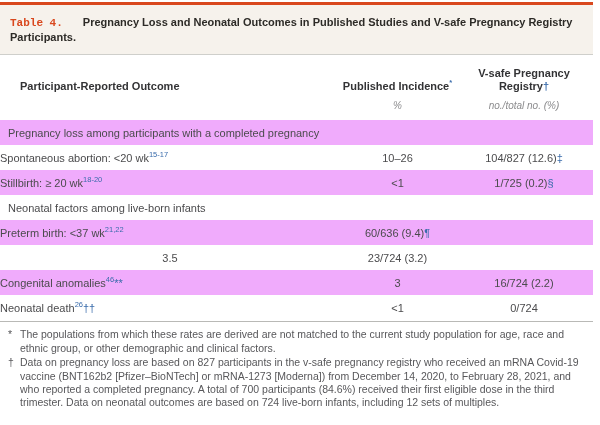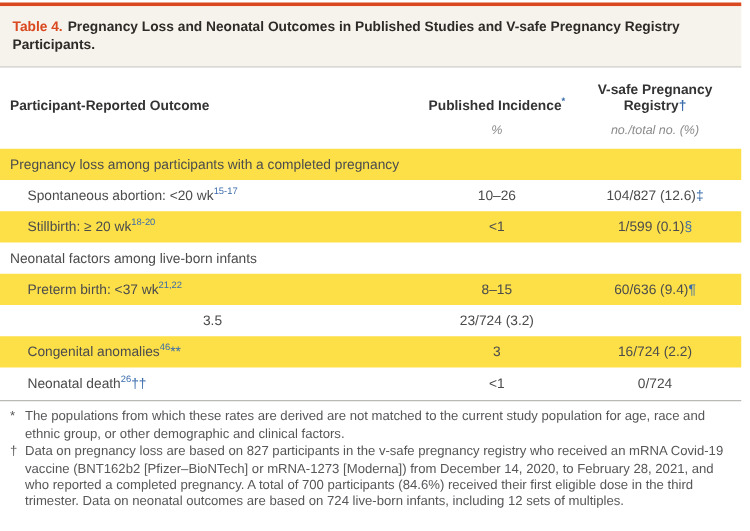--- a/index.html
+++ b/index.html
@@ -14,56 +14,56 @@
   }
   .table-card{margin:2px 7px 0 0;}
   .top-rule{height:3px;background:#d9481e;}
   .title-band{
     background:#f6f2ec;
     border-bottom:1px solid #cfcfcb;
     padding:10px 10px 9px 10px;
     font-size:11px;font-weight:bold;line-height:1.3;
     color:#2d2b27;
   }
-  .title-prefix{color:#d9481e;margin-right:4px;}
+  .title-prefix{color:#d9481e;margin-right:20px;font-family:Liberation Mono, monospace;}
   .hdr{
     display:grid;
     grid-template-columns:340px 115px 138px;
     padding-top:12px;
     align-items:end;
   }
   .hdr .h{
     font-weight:bold;font-size:11px;color:#333335;line-height:1.22;
   }
-  .h-outcome{padding-left:8px;text-align:left;}
+  .h-outcome{padding-left:20px;text-align:left;}
   .h-center{text-align:center;}
   .marker-blue{color:#3a6cab;}
   sup{font-size:7.5px;line-height:0;color:#3a6cab;}
   .subhdr{
     display:grid;
     grid-template-columns:340px 115px 138px;
     padding:7px 0 9px 0;
     font-size:10px;font-style:italic;color:#8b8b8d;
   }
   .body-rows{font-size:11px;}
   .row{
     display:grid;
     grid-template-columns:340px 115px 138px;
     align-items:center;
     min-height:25px;
   }
-  .row.stripe{background:#fde047;}
+  .row.stripe{background:#f0abfc;}
   .row.section .label{
     grid-column:1/-1;
     padding:5px 8px 4px 30px;
     text-indent:-22px;
     max-width:300px;
     line-height:1.35;
   }
-  .row.data .label{padding-left:22px;}
+  .row.data .label{}
   .cell-c{text-align:center;}
   .footnotes{
     border-top:1px solid #b9b9b6;
     margin-top:1px;
     padding:6px 0 0 0;
     font-size:10.5px;line-height:13.4px;color:#57575a;
   }
   .fn{display:flex;margin-bottom:1px;}
   .fn .fn-marker{flex:0 0 20px;padding-left:8px;box-sizing:border-box;}
   .fn .fn-text{flex:1;padding-right:4px;}
@@ -100,30 +100,29 @@
 
       <div class="row data">
         <div class="label"><span>Spontaneous abortion: &lt;20 wk</span><sup>15-17</sup><span class="marker-blue"></span></div>
         <div class="cell-c">10–26</div>
         <div class="cell-c"><span>104/827 (12.6)</span><span class="marker-blue">‡</span></div>
       </div>
 
       <div class="row data stripe">
         <div class="label"><span>Stillbirth: ≥ 20 wk</span><sup>18-20</sup><span class="marker-blue"></span></div>
         <div class="cell-c">&lt;1</div>
-        <div class="cell-c"><span>1/599 (0.1)</span><span class="marker-blue">§</span></div>
+        <div class="cell-c"><span>1/725 (0.2)</span><span class="marker-blue">§</span></div>
       </div>
 
       <div class="row section">
         <div class="label">Neonatal factors among live-born infants</div>
       </div>
 
       <div class="row data stripe">
         <div class="label"><span>Preterm birth: &lt;37 wk</span><sup>21,22</sup><span class="marker-blue"></span></div>
-        <div class="cell-c">8–15</div>
         <div class="cell-c"><span>60/636 (9.4)</span><span class="marker-blue">¶</span></div>
       </div>
 
       <div class="row data">
         <div class="cell-c">3.5</div>
         <div class="cell-c"><span>23/724 (3.2)</span><span class="marker-blue"></span></div>
       </div>
 
       <div class="row data stripe">
         <div class="label"><span>Congenital anomalies</span><sup>46</sup><span class="marker-blue">**</span></div>

